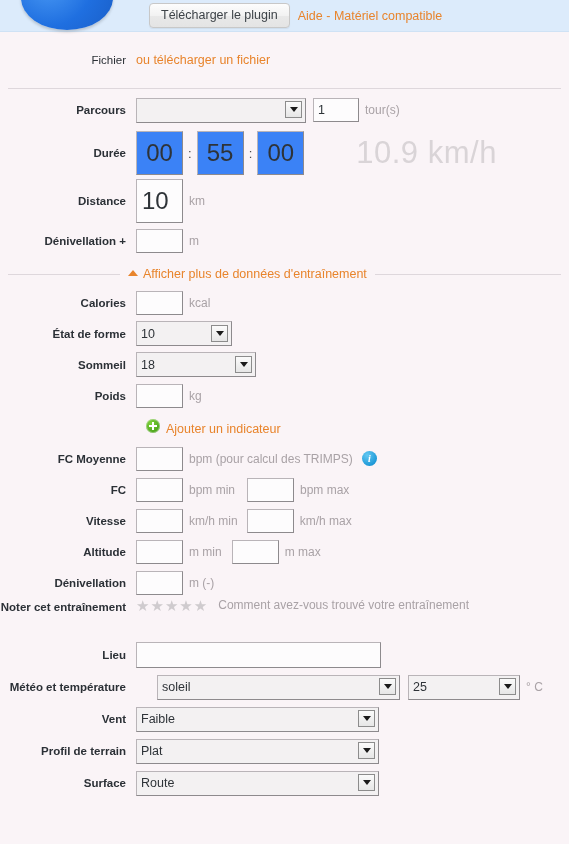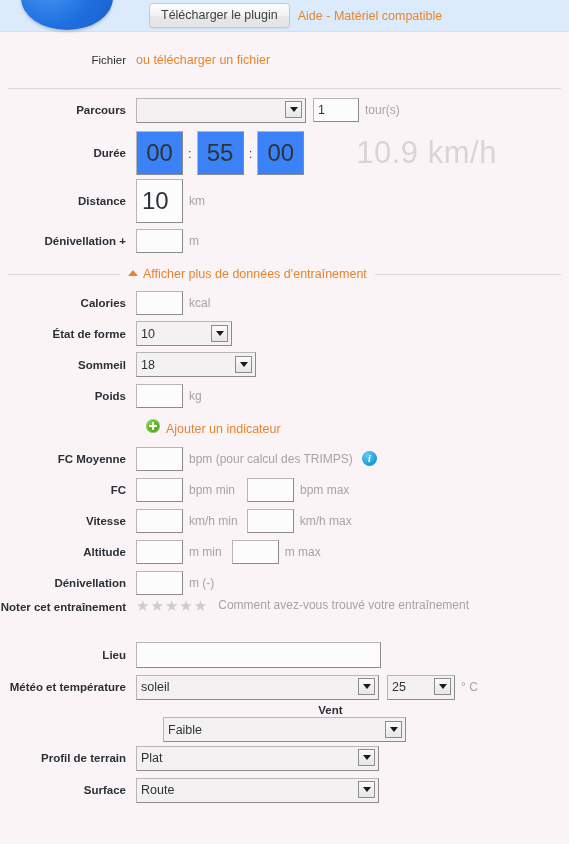--- a/index.html
+++ b/index.html
@@ -345,39 +345,39 @@
   </div>
 
   <div class="row" style="min-height:33px;">
     <div class="lbl">Lieu</div>
     <input class="txt" style="width: 245px; height: 26px;" value="">
   </div>
 
   <div class="row" style="min-height:32px;">
     <div class="lbl">Météo et température</div>
     <span class="selwrap">
-      <select class="sel" style="width:243px;">
+      <select class="sel" style="width:243px;margin-left:21px;">
         <option>soleil</option>
       </select>
       <span class="arrow">
           <i></i>
         </span>
     </span>
     <span class="selwrap" style="margin-left:8px;">
-      <select class="sel" style="width:68px;">
+      <select class="sel" style="width:112px;">
         <option>25</option>
       </select>
       <span class="arrow">
           <i></i>
         </span>
     </span>
     <span class="unit">° C</span>
   </div>
 
-  <div class="row" style="min-height:32px;flex-direction:column;">
+  <div class="row" style="min-height:32px;">
     <div class="lbl">Vent</div>
     <span class="selwrap">
       <select class="sel" style="width:243px;">
         <option>Faible</option>
       </select>
       <span class="arrow">
           <i></i>
         </span>
     </span>
   </div>

